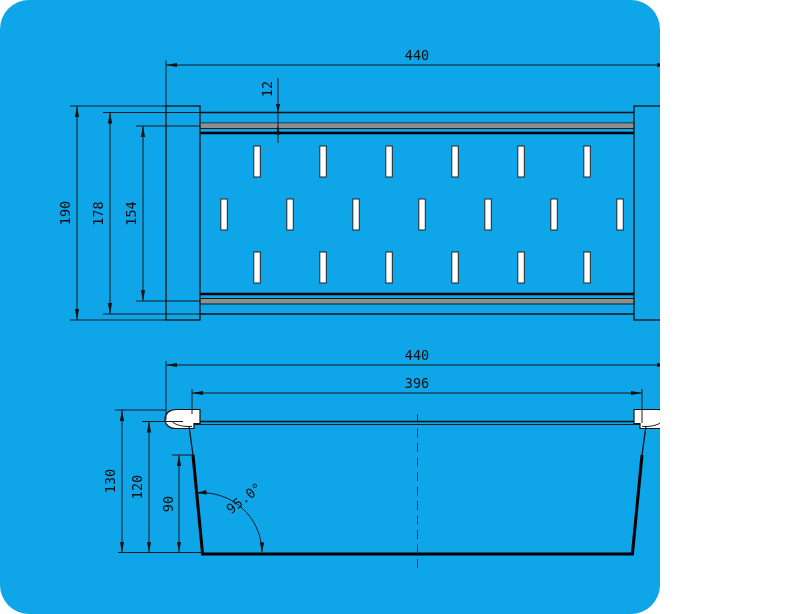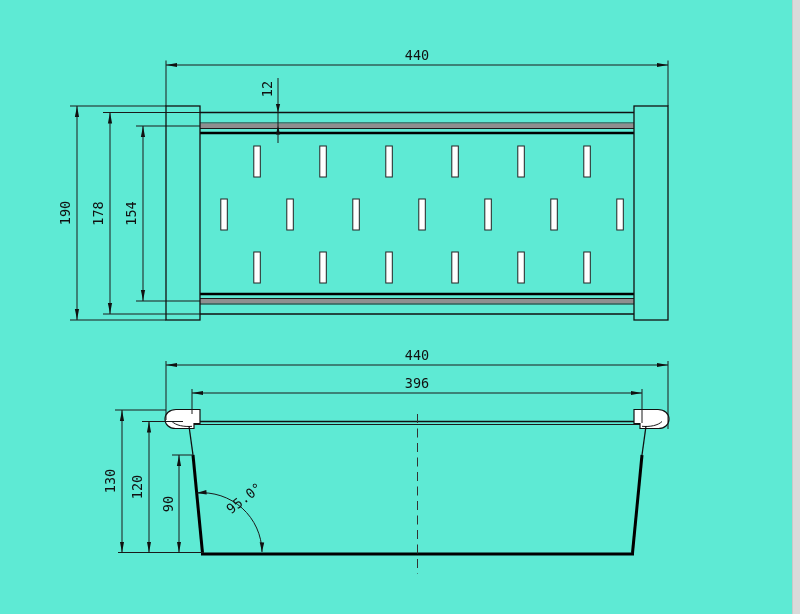--- a/index.html
+++ b/index.html
@@ -1,17 +1,17 @@
 <!DOCTYPE html>
 <html><head>
 <meta charset="utf-8">
 <style>
   html,body{margin:0;padding:0;background:#ffffff;}
-  .stage{position:relative;width:800px;height:614px;background:#5eead4;overflow:hidden;
-         font-family:"DejaVu Sans Mono","Liberation Mono",monospace;}
+  .stage{position:relative;width:660px;height:614px;background:#0ea5e9;overflow:hidden;
+         font-family:"DejaVu Sans Mono","Liberation Mono",monospace;border-radius:29px;}
   svg{display:block}
   .dimtxt{font-family:"DejaVu Sans Mono","Liberation Mono",monospace;font-size:13.5px;fill:#111;}
   .thin{stroke:#1a1a1a;stroke-width:1;fill:none;}
   .med{stroke:#111;stroke-width:1.3;fill:none;}
   .thick{stroke:#000;stroke-width:2.3;fill:none;}
   .heavy{stroke:#000;stroke-width:3;fill:none;}
   .dim{stroke:#1a1a1a;stroke-width:1;fill:none;}
   .arrfill{fill:#111;stroke:none;}
   .hook{fill:#ffffff;stroke:#111;stroke-width:1.2;}
   .slot{fill:#ffffff;stroke:#222;stroke-width:1;}

